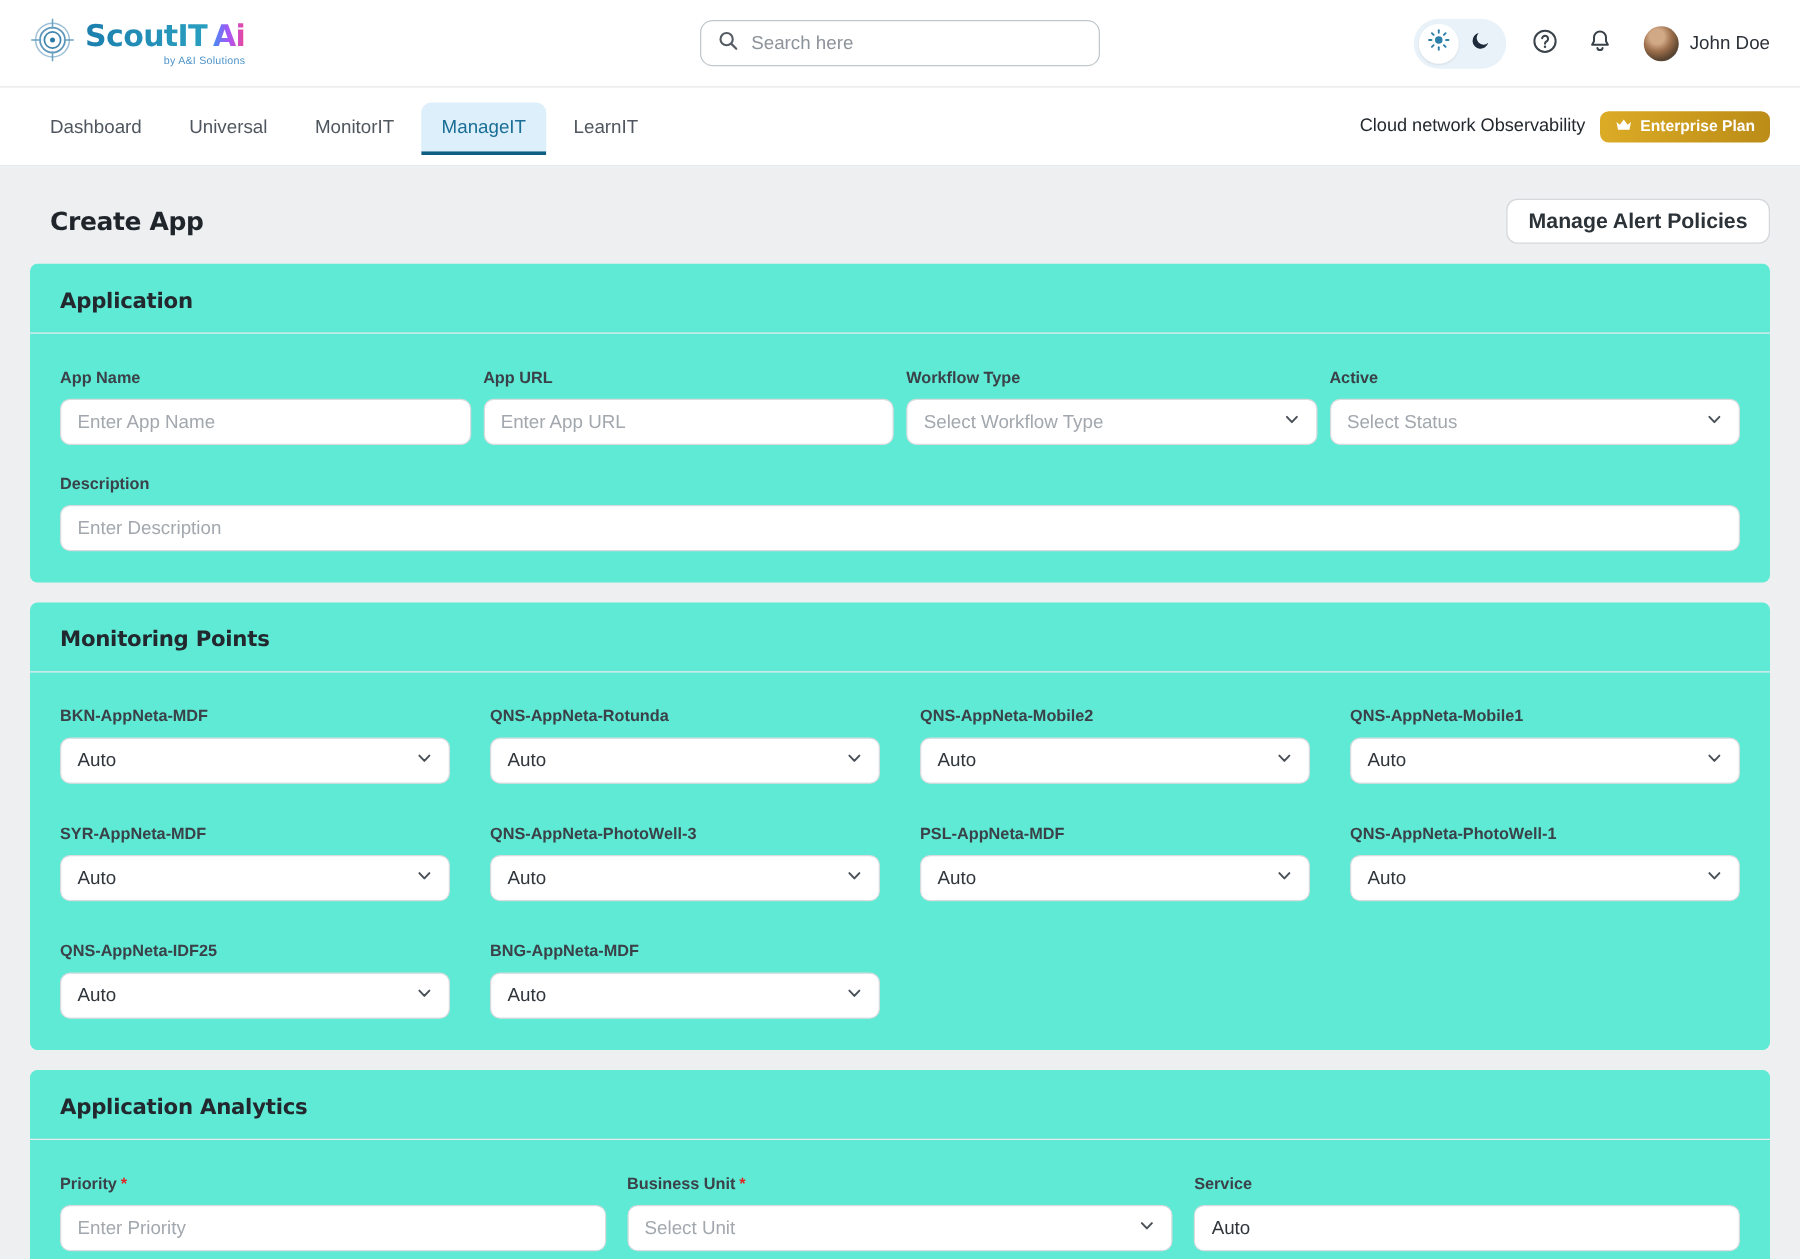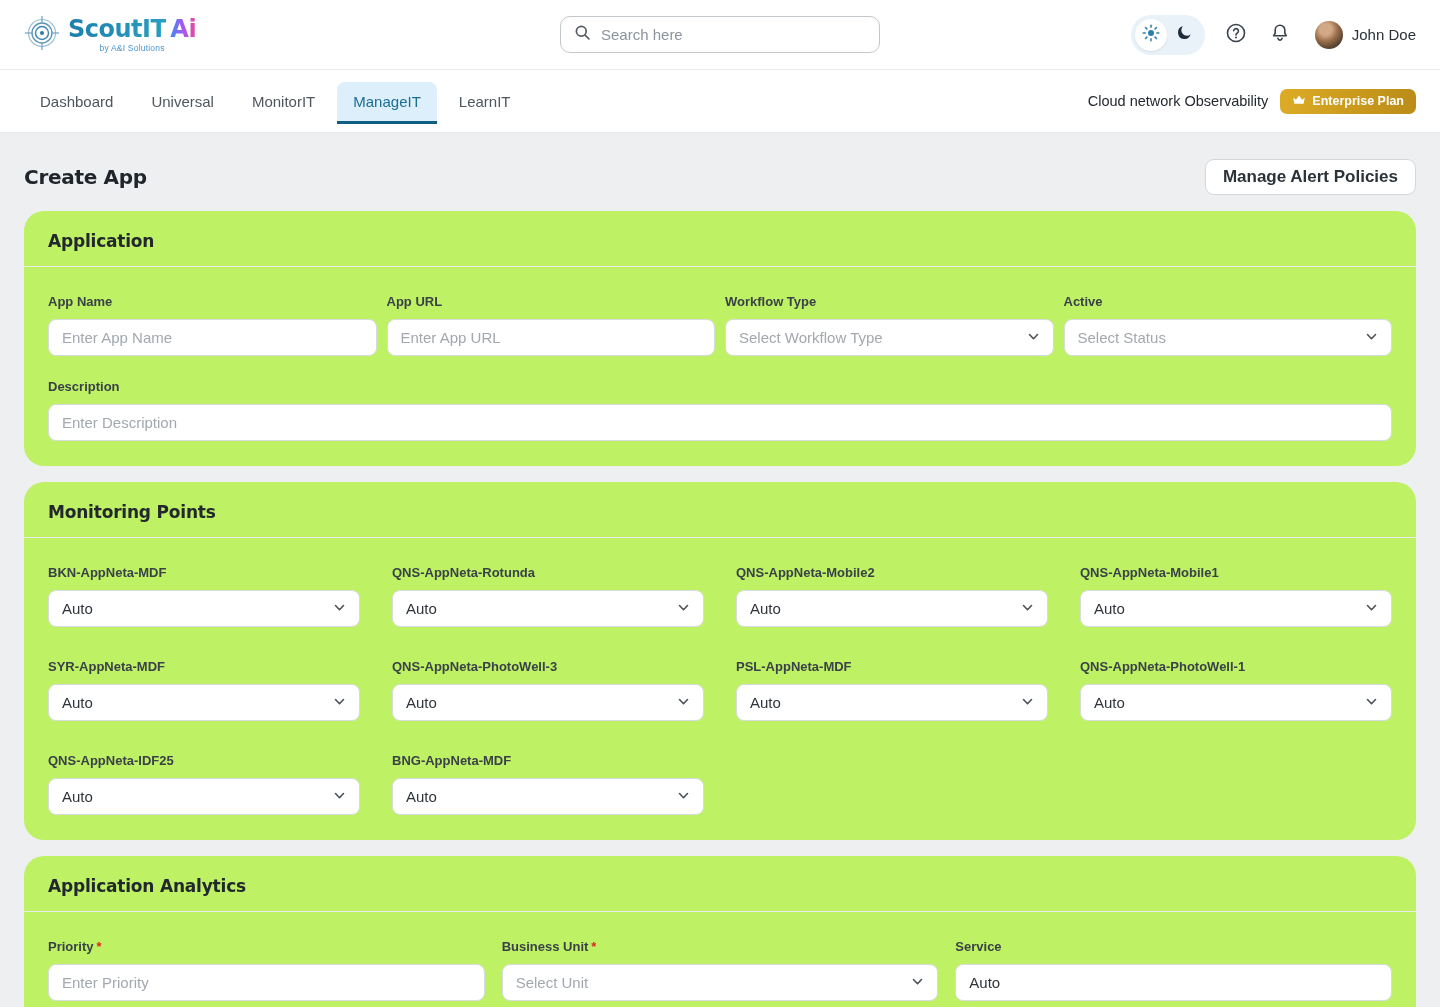--- a/index.html
+++ b/index.html
@@ -29,21 +29,21 @@
   .logo-row { font-family: "DejaVu Sans", sans-serif; font-size: 24px; font-weight: 700; letter-spacing: -0.5px; }
   .logo-main {
     background: linear-gradient(90deg, #1c7fae, #2a9fc0);
     -webkit-background-clip: text; background-clip: text; color: transparent;
   }
   .logo-ai {
     background: linear-gradient(90deg, #3f8ef0, #a855f7, #ec4899);
     -webkit-background-clip: text; background-clip: text; color: transparent;
     margin-left: 4px;
   }
-  .logo-tag { font-size: 8.5px; color: #4d94c9; text-align: center; margin-top: 3px; letter-spacing: 0.2px; }
+  .logo-tag { font-size: 8.5px; color: #4d94c9; text-align: right; margin-top: 3px; letter-spacing: 0.2px; }
   .search {
     position: absolute; left: 50%; transform: translateX(-50%);
     width: 320px; height: 37px;
     border: 1px solid #c2c7cb; border-radius: 10px;
     display: flex; align-items: center; gap: 10px; padding: 0 13px;
     background: #fff;
   }
   .search input {
     border: none; outline: none; flex: 1; font-size: 15px;
     font-family: "Liberation Sans", sans-serif; color: #2f353b; background: transparent;
@@ -92,31 +92,31 @@
   .nav-right { margin-left: auto; display: flex; align-items: center; gap: 12px; }
   .nav-context { font-size: 14.5px; color: #22282e; }
   .plan-badge {
     display: flex; align-items: center; gap: 6px;
     background: linear-gradient(90deg, #dcab26, #bb8c17);
     color: #ffffff; font-size: 12.5px; font-weight: 700;
     padding: 5px 12px; border-radius: 7px; cursor: pointer;
   }
   
   .content { flex: 1; padding: 0 24px; }
-  .page-head { display: flex; align-items: center; justify-content: space-between; margin-top: 26px; }
+  .page-head { display: flex; align-items: center; justify-content: space-between; margin-top: 26px; margin-left: 16px; }
   .page-title { font-family: "DejaVu Sans", sans-serif; font-size: 20px; font-weight: 700; color: #1f252b; letter-spacing: -0.3px; }
   .btn {
     height: 36px; border-radius: 9px; border: 1px solid #d5d8db;
     background: #ffffff; color: #2b3238; font-size: 17px; font-weight: 600;
     font-family: "Liberation Sans", sans-serif; padding: 0 17px; cursor: pointer;
   }
   .btn.primary-disabled {
     background: #e3e6e8; border-color: #e3e6e8; color: #bcc1c6; cursor: default;
   }
-  .card { background: #bef264; border-radius: 20px; margin-top: 16px; }
+  .card { background: #5eead4; border-radius: 6px; margin-top: 16px; }
   .card-title {
     font-family: "DejaVu Sans", sans-serif; font-size: 17px; font-weight: 700;
     color: #22282e; padding: 20px 24px 15px; letter-spacing: -0.2px;
   }
   .card-divider { height: 1px; background: #e9ebed; }
   .card-body { padding: 27px 24px 25px; }
   .grid-4 { display: grid; grid-template-columns: repeat(4, 1fr); gap: 10px; }
   .grid-5 { display: grid; grid-template-columns: repeat(4, 1fr); column-gap: 17px; row-gap: 30px; gap: 32px; }
   .grid-3 { display: grid; grid-template-columns: repeat(3, 1fr); gap: 17px; }
   .field label {

